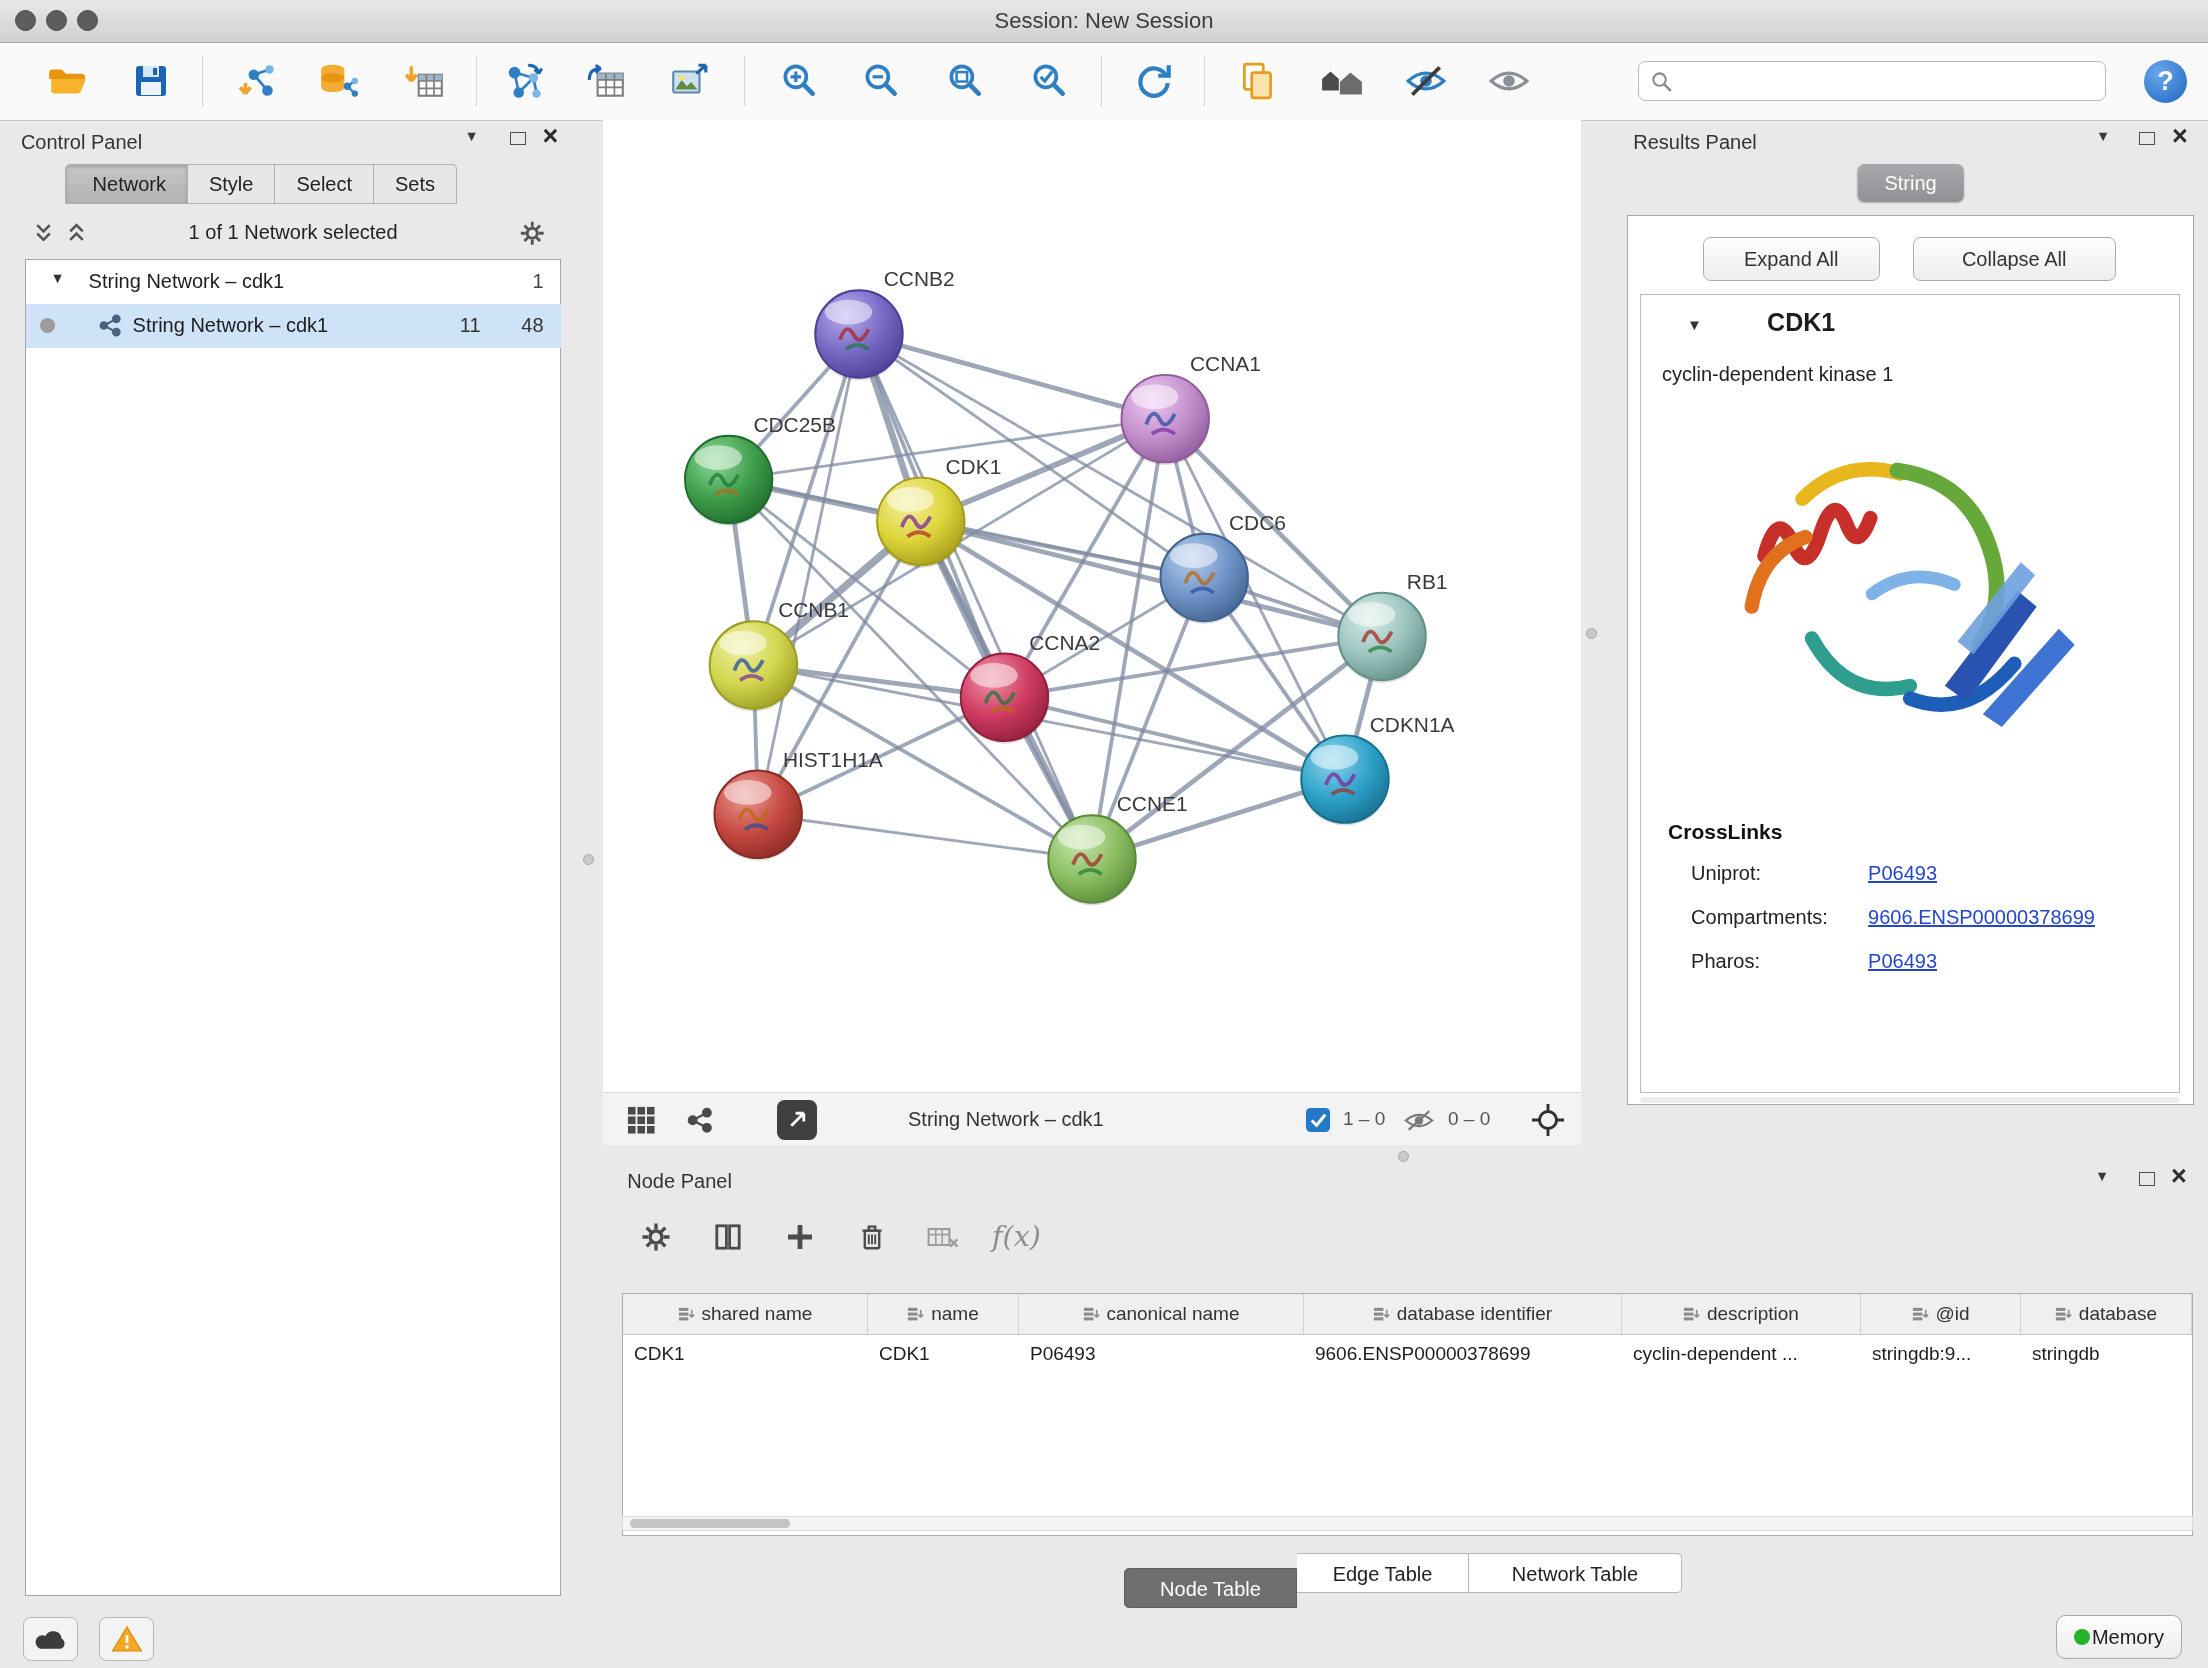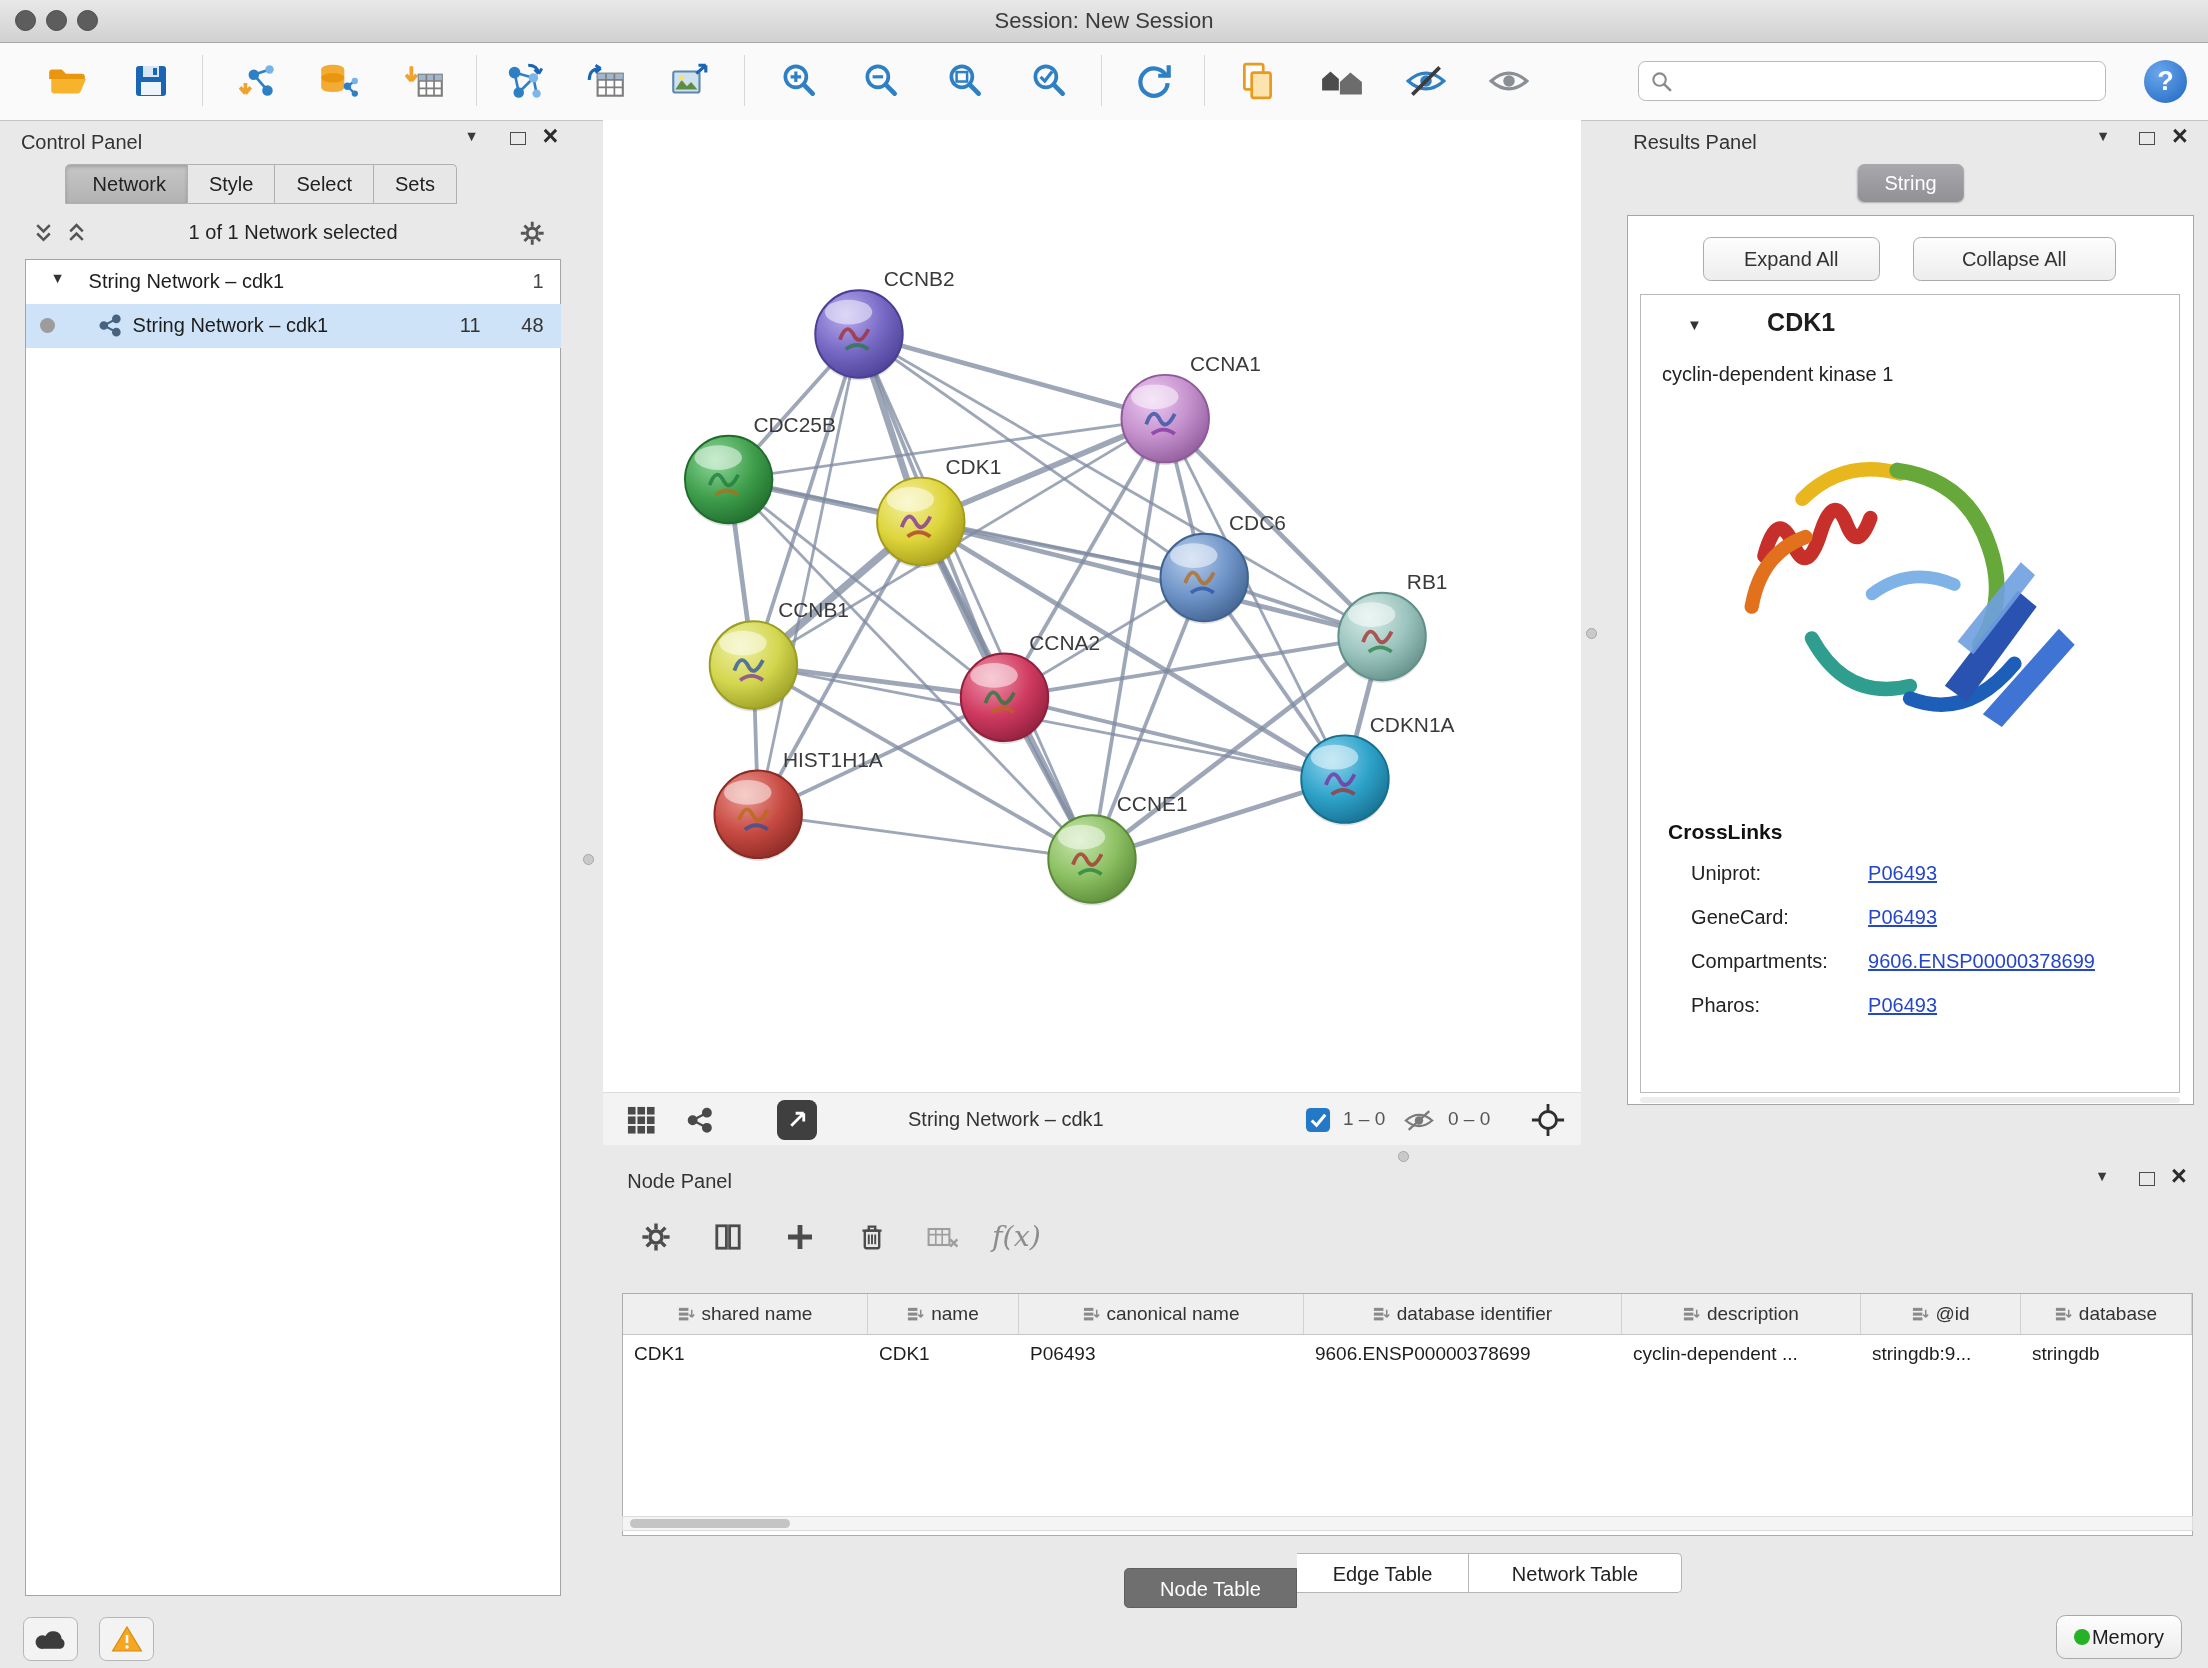--- a/index.html
+++ b/index.html
@@ -599,21 +599,20 @@
           </g>
           <path d="M142 178 L188 118 L200 128 L156 188 Z" fill="#2a52b0"></path>
           <path d="M166 196 L214 142 L224 152 L178 204 Z" fill="#3f74d4"></path>
           <path d="M150 150 L190 100 L199 108 L160 158 Z" fill="#6fa0e0" opacity="0.9"></path>
         </svg>
       </span>
 
       <span class="cl-title">CrossLinks</span>
       <div class="cl-rows" id="crosslinks-rows">
           <div class="cl-row"><span class="cl-label">Uniprot:</span><a class="cl-link">P06493</a></div>
-          <div class="cl-row"><span class="cl-label">GeneCard:</span><a class="cl-link">P06493</a></div>
           <div class="cl-row"><span class="cl-label">Compartments:</span><a class="cl-link">9606.ENSP00000378699</a></div>
           <div class="cl-row"><span class="cl-label">Pharos:</span><a class="cl-link">P06493</a></div>
         </div>
     </div>
     <div class="rscroll"></div>
   </div>
 </div>
 
 <div class="tpanel">
   <span class="ptitle">Node Panel</span>

